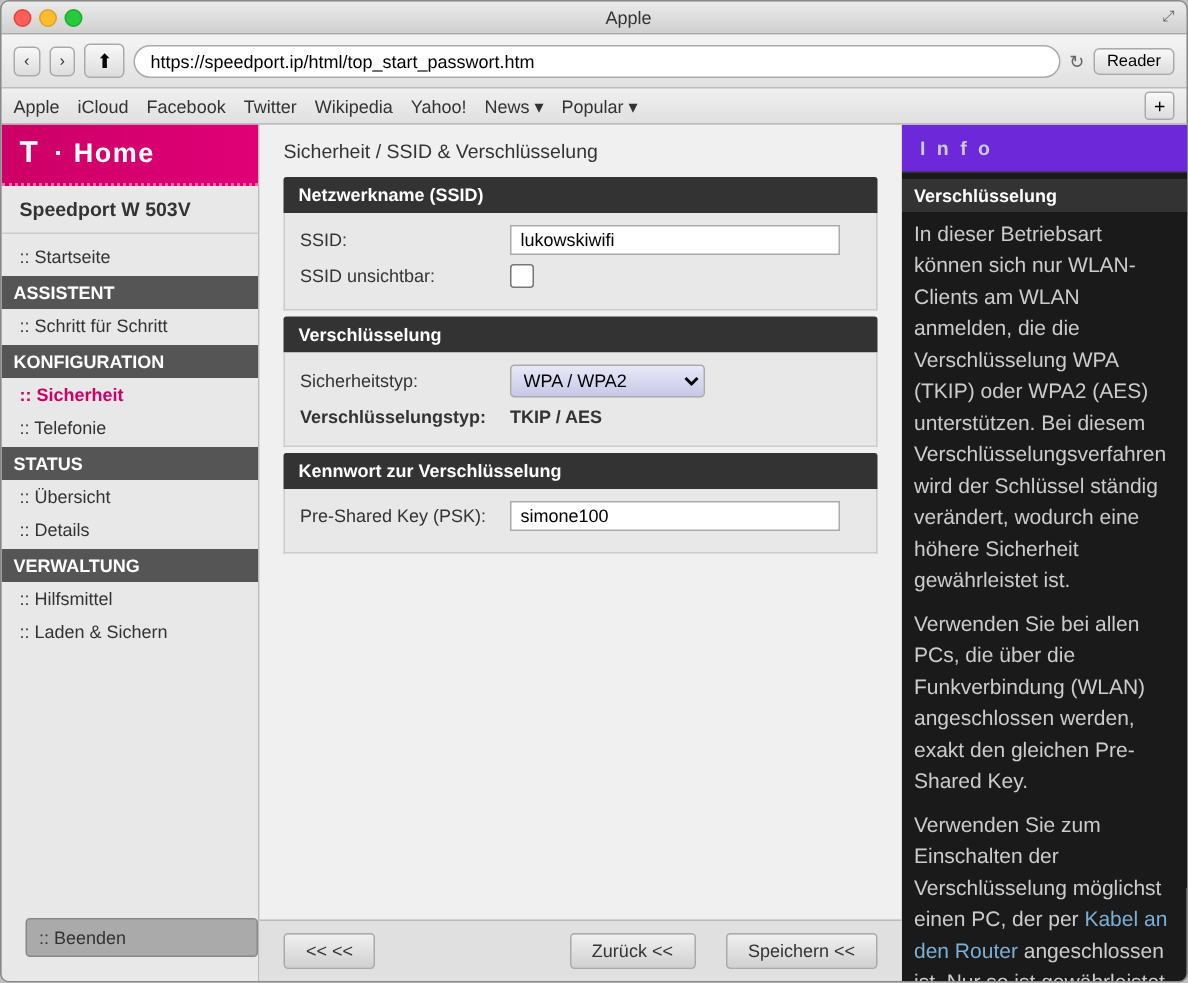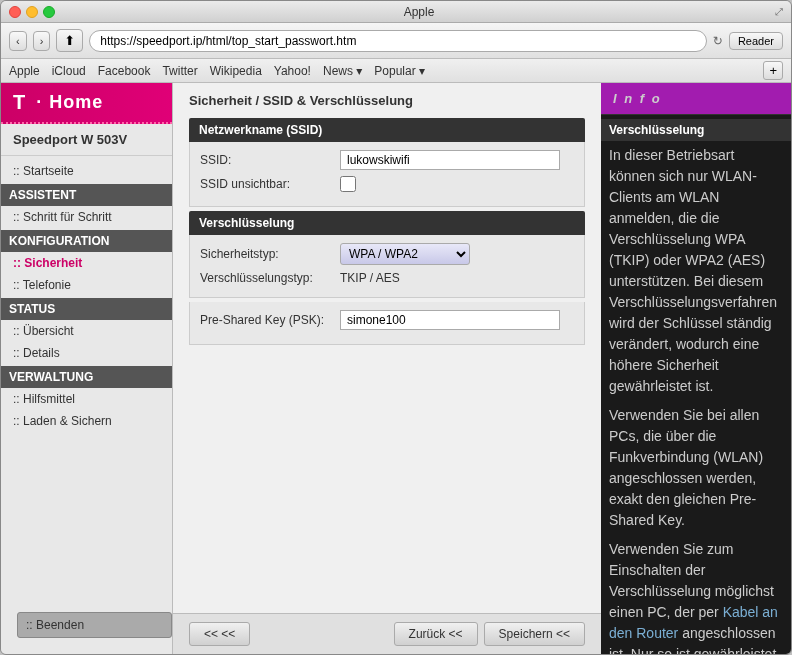--- a/index.html
+++ b/index.html
@@ -41,48 +41,48 @@
     .sidebar-section { padding: 4px 0; }
     .sidebar-item { padding: 4px 12px; font-size: 12px; color: #333; cursor: pointer; }
     .sidebar-item.active { color: #cc0066; font-weight: bold; }
     .sidebar-category { padding: 4px 8px; font-size: 12px; font-weight: bold; color: #fff; background: #555; margin-top: 2px; }
     .sidebar-spacer { flex: 1; }
     .sidebar-beenden { padding: 6px 12px; font-size: 12px; color: #333; cursor: pointer; background: #999; margin: 8px; border-radius: 3px; text-align: left; }
 
     
     .main-panel { flex: 1; background: #f0f0f0; overflow-y: auto; display: flex; flex-direction: column; }
     .main-inner { flex: 1; padding: 10px 16px; }
-    .page-title { font-size: 13px; font-weight: bold; color: #333; margin-bottom: 10px; }
+    .page-title { font-size: 13px; font-weight: normal; color: #333; margin-bottom: 10px; }
 
     
     .section-block { margin-bottom: 4px; }
     .section-header { background: #333; color: white; padding: 5px 10px; font-size: 12px; font-weight: bold; border-radius: 2px 2px 0 0; }
     .section-body { background: #e8e8e8; border: 1px solid #ccc; border-top: none; padding: 8px 10px; }
 
     .form-row { display: flex; align-items: center; margin-bottom: 6px; }
     .form-label { width: 140px; font-size: 12px; color: #333; }
     .form-input { border: 1px solid #aaa; padding: 2px 6px; font-size: 12px; background: white; width: 220px; }
     .form-checkbox { width: 16px; height: 16px; }
 
-    .form-row-static { display: flex; align-items: center; margin-bottom: 4px; }
+    .form-row-static { display: flex; align-items: center; margin-bottom: 4px; font-weight: bold; }
     .static-value { font-size: 12px; color: #333; }
 
     .select-field { border: 1px solid #aaa; padding: 2px 4px; font-size: 12px; background: linear-gradient(to bottom, #e8e8f8, #c8c8e8); width: 130px; border-radius: 3px; }
 
     .hint-text { font-size: 12px; color: #333; margin-top: 4px; margin-bottom: 2px; }
     .hint-bold { font-weight: bold; }
 
     
     .bottom-nav { background: #e0e0e0; border-top: 1px solid #bbb; padding: 8px 16px; display: flex; justify-content: space-between; align-items: center; flex-shrink: 0; }
     .nav-action-btn { background: linear-gradient(to bottom, #f0f0f0, #d0d0d0); border: 1px solid #aaa; padding: 4px 14px; font-size: 12px; cursor: pointer; border-radius: 3px; color: #333; }
-    .nav-right { display: flex; gap: 6px; }
+    .nav-right { display: flex; gap: 20px; }
 
     
     .info-panel { width: 190px; background: #1a1a1a; color: #ccc; font-size: 11px; overflow-y: auto; flex-shrink: 0; }
-    .info-header { background: #a21caf; color: #ccc; padding: 8px 12px; font-size: 13px; font-weight: bold; border-bottom: 1px solid #333; letter-spacing: 2px; font-style: italic; }
+    .info-header { background: #6d28d9; color: #ccc; padding: 8px 12px; font-size: 13px; font-weight: bold; border-bottom: 1px solid #333; letter-spacing: 2px; }
     .info-section-title { background: #333; color: white; padding: 4px 8px; font-size: 12px; font-weight: bold; margin-top: 4px; }
     .info-subtitle { color: white; font-weight: bold; font-size: 12px; padding: 6px 8px 2px; }
     .info-body { padding: 4px 8px; line-height: 1.5; font-size: 14px; color: #ccc; }
 
     
     .sidebar-header-dots { border-bottom: 2px dotted #ff66aa; }
   </style>
 </head>
 <body>
 
@@ -180,20 +180,21 @@
               </select>
             </div>
             <div class="form-row-static">
               <div class="form-label">Verschlüsselungstyp:</div>
               <div class="static-value">TKIP / AES</div>
             </div>
           </div>
         </div>
 
         <div class="section-block">
+          <div class="section-header">Kennwort zur Verschlüsselung</div>
           <div class="section-body">
             <div class="form-row">
               <div class="form-label">Pre-Shared Key (PSK):</div>
               <input class="form-input" type="text" value="simone100" style="">
             </div>
           </div>
         </div>
       </div>
 
       <div class="bottom-nav">

